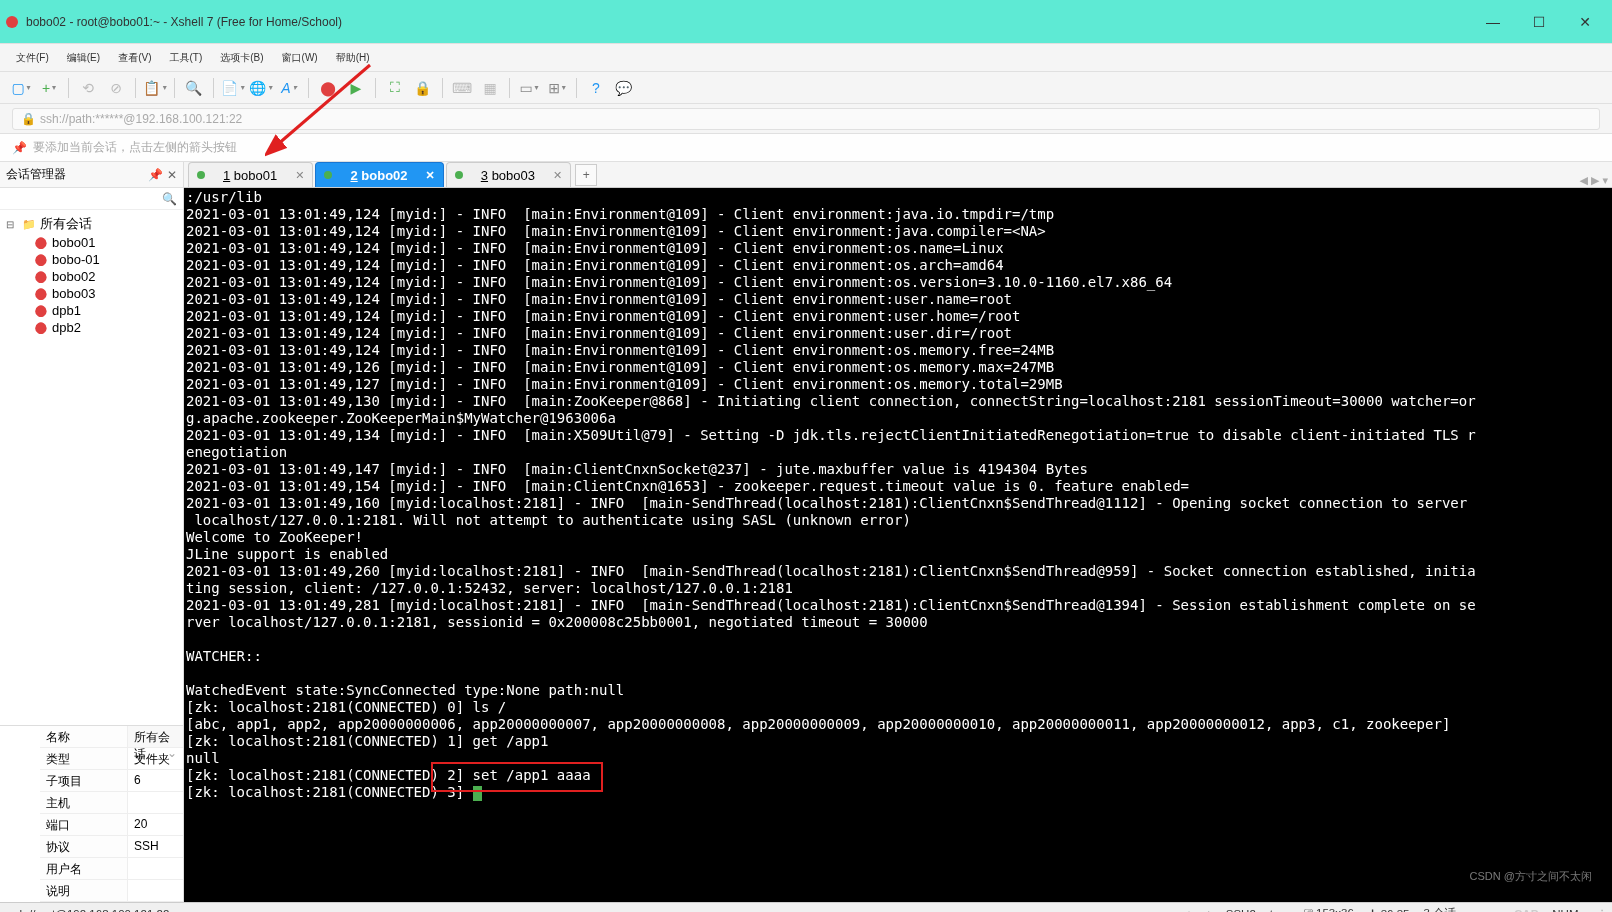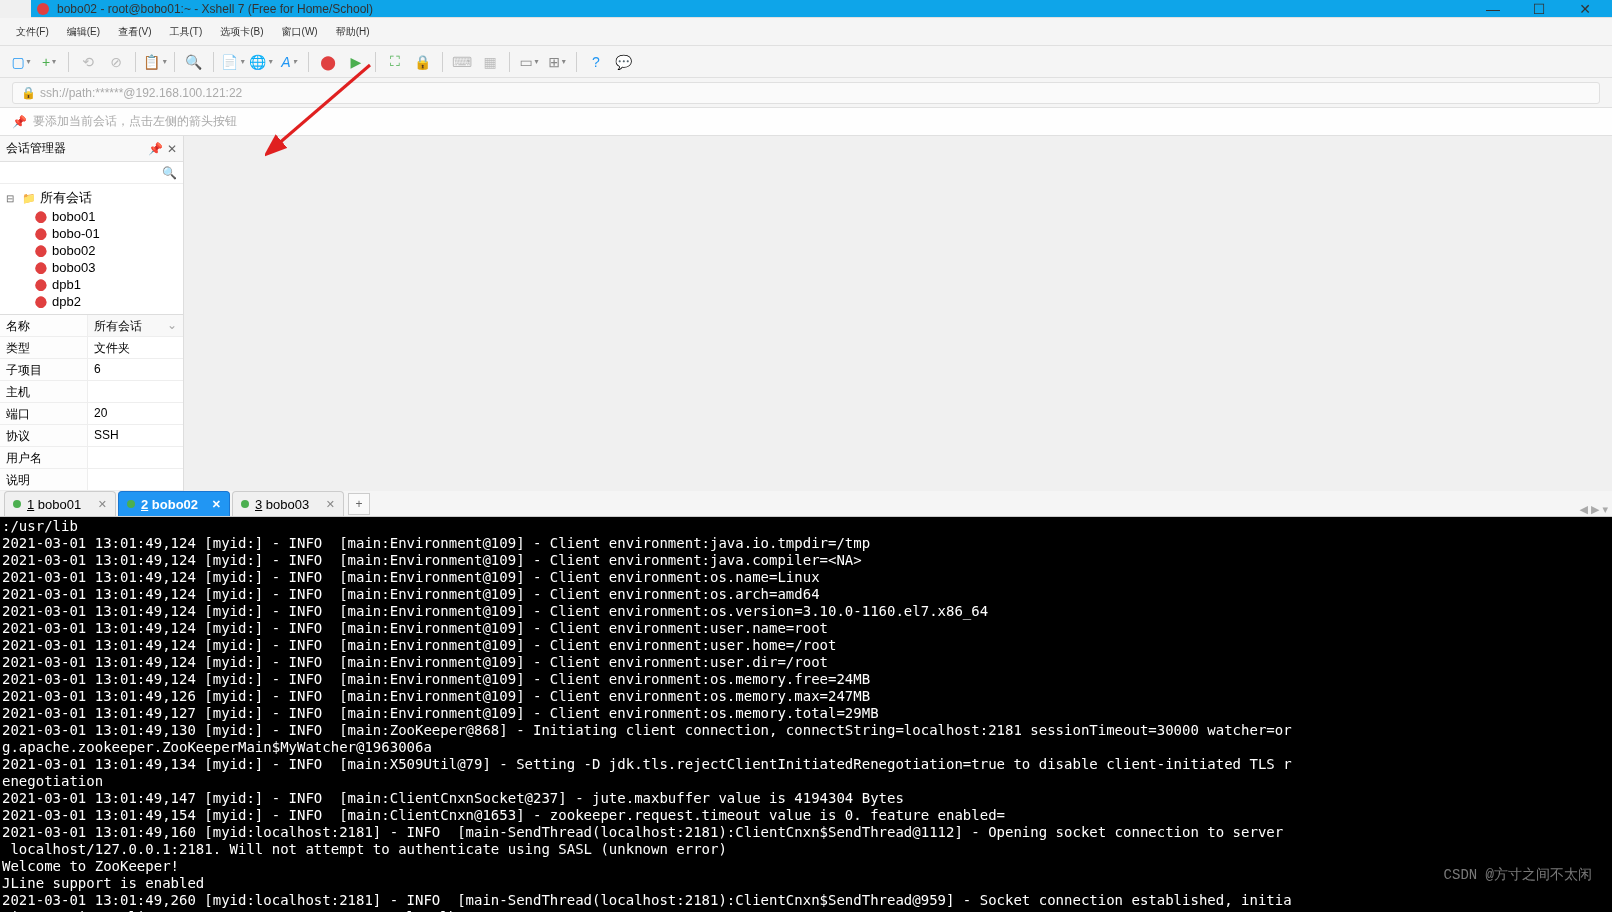--- a/index.html
+++ b/index.html
@@ -1,76 +1,76 @@
 <!DOCTYPE html>
 <html><head>
 <meta charset="utf-8">
 <style>
 * { box-sizing: border-box; margin: 0; padding: 0; }
 body { font-family: "Microsoft YaHei", Arial, sans-serif; font-size: 12px; background: #f0f0f0; overflow: hidden; width: 1612px; height: 912px; position: relative; }
 
-.titlebar { height: 18px; background: #0ea5e9; display: flex; align-items: center; padding: 0 4px; border-bottom: 1px solid #e0e0e0; margin-left: 31px; }
+.titlebar { height: 44px; background: #5eead4; display: flex; align-items: center; padding: 0 4px; border-bottom: 1px solid #e0e0e0; }
 .titlebar .icon { width: 16px; height: 16px; margin-right: 6px; display: flex; align-items: center; justify-content: center; }
 .titlebar .title { flex: 1; font-size: 12px; color: #333; }
 .win-controls { display: flex; }
 .win-btn { width: 46px; height: 28px; display: flex; align-items: center; justify-content: center; color: #333; font-size: 14px; }
 
 .menubar { height: 28px; background: #f5f5f5; display: flex; align-items: center; padding: 0 8px; gap: 2px; border-bottom: 1px solid #e0e0e0; }
 .menu-item { padding: 4px 8px; font-size: 10px; color: #333; }
 
 .toolbar { height: 32px; background: #f5f5f5; display: flex; align-items: center; padding: 0 10px; gap: 6px; border-bottom: 1px solid #e0e0e0; }
 .tool-btn { width: 22px; height: 22px; display: flex; align-items: center; justify-content: center; font-size: 14px; color: #555; position: relative; }
 .tool-sep { width: 1px; height: 20px; background: #d0d0d0; margin: 0 2px; }
 .dropdown-arrow::after { content: "▾"; font-size: 8px; color: #888; margin-left: 2px; }
 
 .addressbar { height: 30px; background: #f5f5f5; display: flex; align-items: center; padding: 4px 12px; border-bottom: 1px solid #e0e0e0; }
 .address-input { flex: 1; height: 22px; background: #fafafa; border: 1px solid #e0e0e0; border-radius: 3px; padding: 0 8px; font-size: 12px; color: #aaa; display: flex; align-items: center; gap: 4px; }
 
 .hintbar { height: 28px; background: #fefefe; display: flex; align-items: center; padding: 0 12px; gap: 6px; border-bottom: 1px solid #e0e0e0; color: #aaa; font-size: 12px; position: relative; }
 
-.main { display: flex; height: 740px; flex-direction: column; }
+.main { display: flex; height: 740px; }
 
 .sidebar { width: 184px; background: #fff; border-right: 1px solid #ddd; display: flex; flex-direction: column; }
 .sidebar-header { height: 26px; display: flex; align-items: center; padding: 0 6px; justify-content: space-between; border-bottom: 1px solid #e0e0e0; font-size: 12px; background: #f8f8f8; }
 .sidebar-header .pins { display: flex; gap: 4px; color: #666; font-size: 12px; }
 .search-row { height: 22px; display: flex; align-items: center; justify-content: flex-end; padding: 0 6px; border-bottom: 1px solid #eee; }
 .tree { flex: 1; padding: 4px 2px; overflow: auto; font-size: 13px; }
 .tree-node { display: flex; align-items: center; padding: 1px 4px; gap: 4px; }
 .tree-indent { display: inline-block; }
 .tree-icon { width: 14px; height: 14px; display: flex; align-items: center; justify-content: center; font-size: 11px; }
 .folder-icon { color: #f0a030; }
 .session-icon { color: #e04040; font-weight: bold; }
 .expander { width: 12px; color: #666; font-size: 10px; }
 
 .props { border-top: 1px solid #ddd; }
-.prop-row { display: flex; height: 22px; border-bottom: 1px solid #eee; font-size: 12px; }
+.prop-row { display: flex; height: 22px; border-bottom: 1px solid #eee; font-size: 12px; margin-left: 40px; }
 .prop-label { width: 88px; padding: 3px 6px; background: #fdfdfd; border-right: 1px solid #eee; }
 .prop-value { flex: 1; padding: 3px 6px; }
 
 .content { flex: 1; display: flex; flex-direction: column; background: #fff; }
 .tabbar { height: 26px; display: flex; align-items: flex-end; background: #f5f5f5; border-bottom: 1px solid #ccc; padding-left: 4px; position: relative; }
-.tab { height: 25px; min-width: 112px; display: flex; align-items: center; padding: 0 8px; gap: 6px; border: 1px solid #ccc; border-bottom: none; background: #f0f0f0; margin-right: 2px; font-size: 13px; position: relative; border-radius: 4px 4px 0 0; }
+.tab { height: 25px; min-width: 112px; display: flex; align-items: center; padding: 0 8px; gap: 18px; border: 1px solid #ccc; border-bottom: none; background: #f0f0f0; margin-right: 2px; font-size: 13px; position: relative; border-radius: 4px 4px 0 0; }
 .tab.active { background: #2196F3; color: #fff; border-color: #1976D2; font-weight: bold; }
 .tab .dot { width: 8px; height: 8px; border-radius: 50%; background: #4CAF50; }
 .tab .close { font-size: 11px; color: #888; margin-left: auto; }
 .tab.active .close { color: #fff; }
 .tab-add { width: 22px; height: 22px; display: flex; align-items: center; justify-content: center; color: #666; border: 1px solid #ccc; background: #fafafa; margin-left: 2px; margin-bottom: 1px; }
 .tab-nav { position: absolute; right: 4px; display: flex; gap: 2px; color: #aaa; font-size: 11px; }
 
 .terminal { flex: 1; background: #000; color: #fff; font-family: Consolas, monospace; font-size: 14px; line-height: 17px; padding: 1px 2px; white-space: pre; overflow: hidden; position: relative; }
 .highlight-box { position: absolute; border: 2px solid #e02020; pointer-events: none; }
 .cursor { display: inline-block; width: 9px; height: 15px; background: #4CAF50; vertical-align: middle; }
 
 .statusbar { height: 22px; background: #f0f0f0; border-top: 1px solid #ccc; display: flex; align-items: center; padding: 9px 8px; font-size: 11.5px; color: #333; }
 .status-left { flex: 1; }
 .status-right { display: flex; gap: 14px; align-items: center; }
 
 .arrow-annotation { position: absolute; pointer-events: none; z-index: 100; }
 
-.watermark { position: absolute; right: 20px; bottom: 28px; color: rgba(200,200,200,0.6); font-size: 14px; pointer-events: none; font-family: Liberation Mono, monospace; }
+.watermark { position: absolute; right: 20px; bottom: 28px; color: rgba(200,200,200,0.6); font-size: 11px; pointer-events: none; }
 </style>
 </head>
 <body>
 
 <div class="titlebar">
   <span class="icon">
       <svg width="14" height="14">
         <circle cx="7" cy="7" r="6" fill="#e04040"></circle>
       </svg>
     </span>

